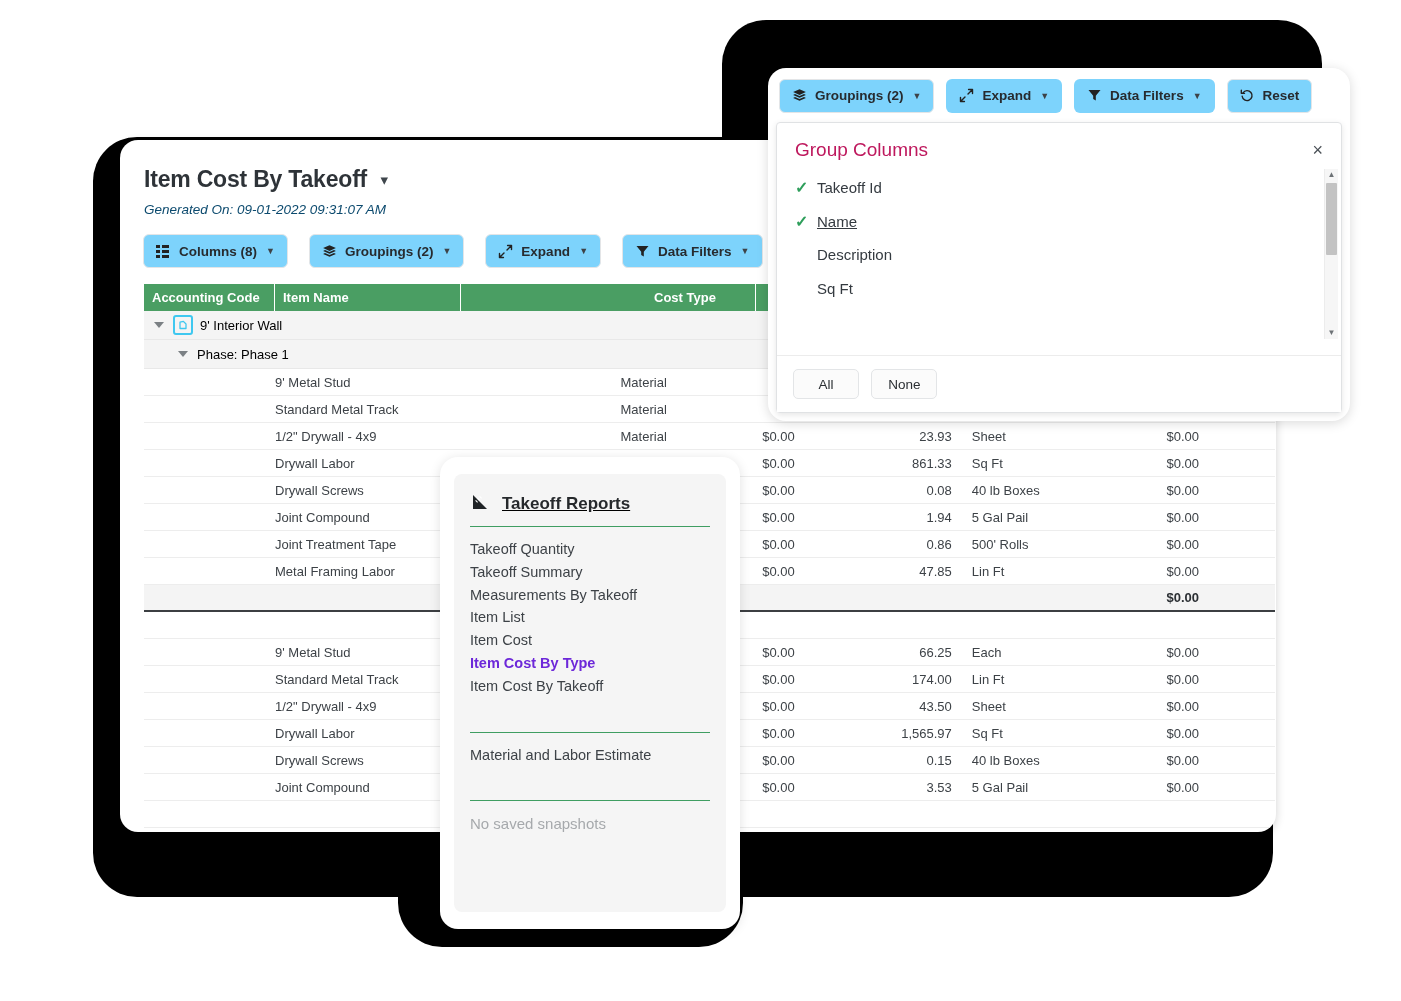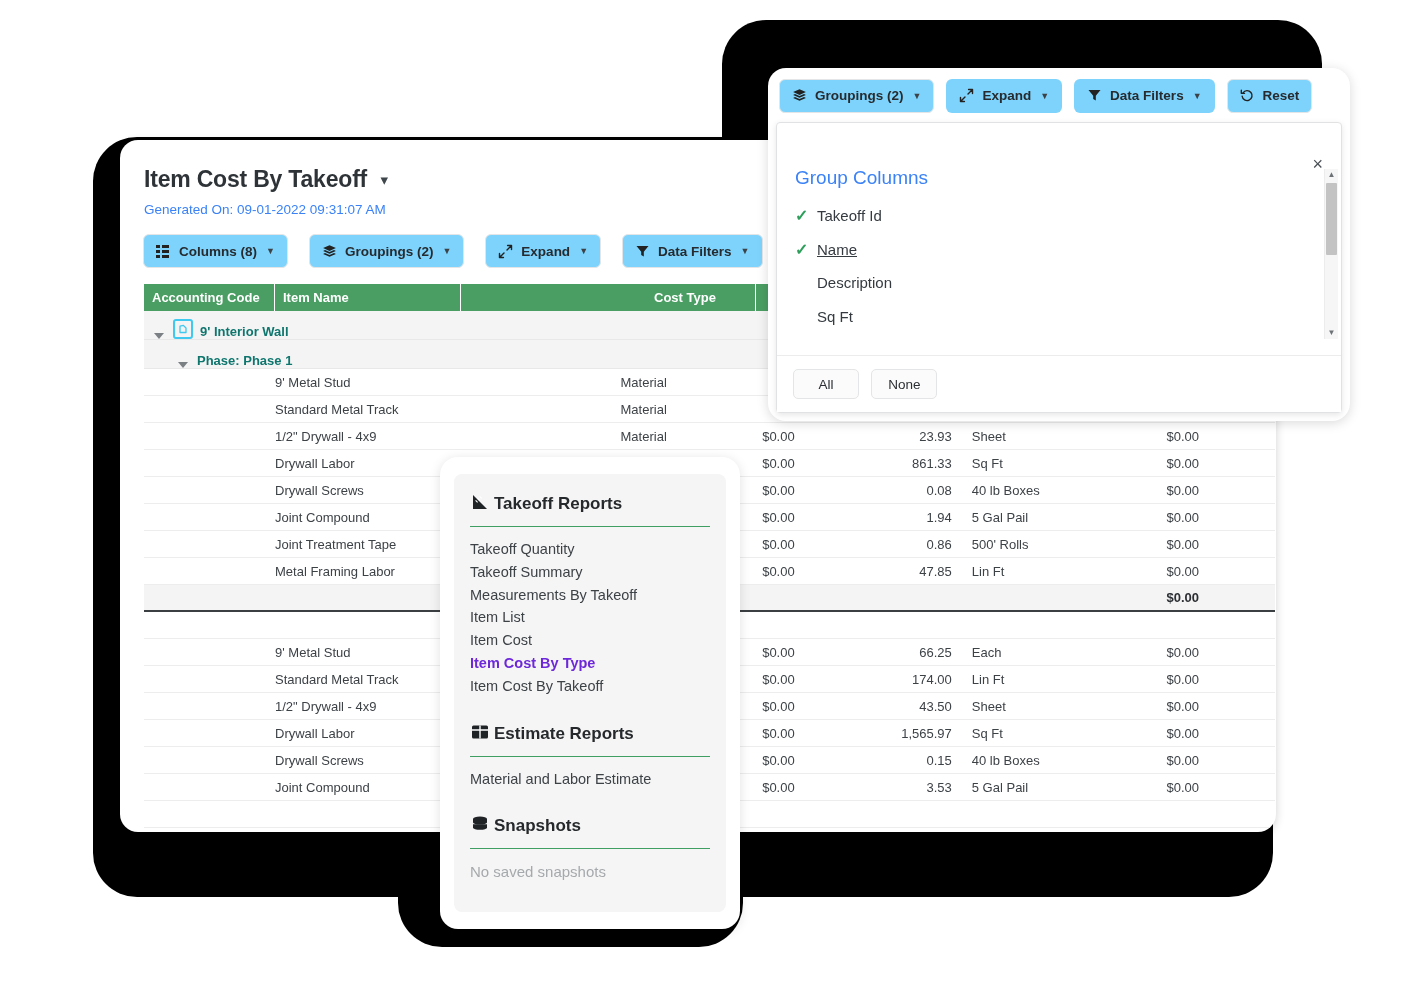--- a/index.html
+++ b/index.html
@@ -42,21 +42,21 @@
   .report-title {
     font-size: 23px; font-weight: bold; color: #2e3338;
     letter-spacing: -.2px; display: inline-block;
   }
   .title-caret {
     display: inline-block; margin-left: 9px;
     font-size: 15px; color: #3f464c; transform: translateY(-2px);
   }
   .generated {
     margin-top: 9px;
-    font-size: 13.5px; color: #3b82f6;
+    font-size: 13.5px; color: #0c4a6e; font-style: italic;
   }
 
   
   .toolbar {
     display: flex; align-items: center;
     gap: 21px; margin: 17px 0 0 23px;
   }
   .tbtn {
     display: inline-flex; align-items: center; gap: 8px;
     height: 32px; padding: 0 12px;
@@ -112,22 +112,22 @@
   .cell-name   { width: 317px; padding-left: 131px; box-sizing: border-box; }
   .cell-desc   { width: 185px; }
   .cell-cost   { width: 110px; }
   .cell-money  { width: 113px; text-align: right; padding-right: 36px; box-sizing: border-box;}
   .cell-qty    { width: 140px; text-align: right; padding-right: 10px; box-sizing: border-box;}
   .cell-unit   { width: 180px; padding-left: 10px; box-sizing: border-box;}
   .cell-total  { width: 150px; text-align: right; padding-right: 76px; box-sizing: border-box;}
   .bold { font-weight: bold; color: #2b2f33; }
 
   .grouprow {
-    display:flex; align-items:flex-end; height: 29px;
-    font-size: 13px; font-weight: bold; color: #0f766e;
+    display:flex; align-items:center; height: 29px;
+    font-size: 13px; font-weight: normal; color: #000000;
     background: #f4f4f4; border-bottom: 1px solid #e8e8e8;
     margin-left: 24px; width: 1131px; box-sizing:border-box;
   }
   .grouprow.lvl1 { padding-left: 10px; }
   .grouprow.lvl2 { padding-left: 34px; }
   .tri {
     width:0;height:0;border-left:5px solid transparent;border-right:5px solid transparent;
     border-top:6px solid #7b8084; margin-right:9px; flex:none;
   }
   .wall-ico {
@@ -145,21 +145,21 @@
     display:flex; align-items:center; gap:12px;
     padding: 11px 0 0 11px; height: 44px; box-sizing:border-box;
   }
   .gc-panel {
     position:absolute; left: 8px; top: 54px; width: 566px; height: 291px;
     background:#fff; border:1px solid #e0e2e4; border-radius: 4px;
     box-shadow: 0 2px 6px rgba(0,0,0,.10);
     box-sizing: border-box;
   }
   .gc-title-row { display:flex; align-items:center; justify-content:space-between; padding: 16px 18px 4px 18px; }
-  .gc-title { font-size: 19px; color: #3b82f6; margin-top: 28px; }
+  .gc-title { font-size: 19px; color: #be185d; }
   .gc-close { font-size: 18px; color:#4b5157; line-height:1; cursor:pointer; }
   .gc-list { margin-top: 6px; height: 138px; overflow:hidden; position:relative; padding-left: 18px; }
   .gc-item { display:flex; align-items:center; height: 33.5px; font-size: 15px; color:#343a40; }
   .gc-check { width: 22px; flex:none; color:#2e9e5b; font-weight:bold; font-size:16px; }
   .gc-item.underline .gc-label { text-decoration: underline; }
   .gc-scroll {
     position:absolute; right: 3px; top: 46px; width: 13px; height: 170px;
     background:#f6f6f6; border-left:1px solid #ececec;
   }
   .gc-scroll .arrow { text-align:center; font-size:8px; color:#6d7276; line-height:12px; }
@@ -176,21 +176,21 @@
 
   
   #card-reports {
     left: 440px; top: 457px; width: 300px; height: 472px;
     box-shadow: 0 2px 12px rgba(0,0,0,.12);
   }
   .rp-inner {
     position:absolute; left: 14px; top: 17px; right: 14px; bottom: 17px;
     background:#f5f5f5; border-radius: 8px; padding: 18px 0 0 0;
   }
-  .rp-sec-head { display:flex; align-items:center; gap:4px; padding: 0 16px; }
+  .rp-sec-head { display:flex; align-items:center; gap:12px; padding: 0 16px; text-decoration: underline; }
   .rp-sec-title { font-size: 17px; font-weight: bold; color:#26292c; }
   .rp-rule { height:1px; background:#3f9e62; margin: 10px 16px 0 16px; }
   .rp-links { padding: 11px 16px 0 16px; }
   .rp-link { font-size: 14.5px; color:#3d4247; line-height: 22.8px; }
   .rp-link.active { font-weight: bold; color:#6d28d9; }
   .rp-gap { height: 24px; }
   .rp-empty { font-size: 15px; color:#a6a9ac; padding: 14px 16px 0 16px; }
 </style>
 </head>
 <body>
@@ -530,36 +530,21 @@
       <div class="rp-links">
         <div class="rp-link">Takeoff Quantity</div>
         <div class="rp-link">Takeoff Summary</div>
         <div class="rp-link">Measurements By Takeoff</div>
         <div class="rp-link">Item List</div>
         <div class="rp-link">Item Cost</div>
         <div class="rp-link active">Item Cost By Type</div>
         <div class="rp-link">Item Cost By Takeoff</div>
       </div>
       <div class="rp-gap"></div>
-      <div class="rp-sec-head">
-        <span><svg width="20" height="20" viewBox="0 0 20 20">
-            <rect x="2" y="3.5" width="16" height="13" rx="1.5" fill="#1f2326"></rect>
-            <path d="M2 8h16M10 3.5v13" stroke="#fff" stroke-width="1.4"></path>
-          </svg></span>
-        <span class="rp-sec-title">Estimate Reports</span>
-      </div>
       <div class="rp-rule"></div>
       <div class="rp-links">
         <div class="rp-link">Material and Labor Estimate</div>
       </div>
       <div class="rp-gap"></div>
-      <div class="rp-sec-head">
-        <span><svg width="20" height="20" viewBox="0 0 20 20">
-            <ellipse cx="10" cy="5" rx="7" ry="2.4" fill="#1f2326"></ellipse>
-            <path d="M3 5v3.2c0 1.3 3.1 2.4 7 2.4s7-1.1 7-2.4V5" fill="#1f2326"></path>
-            <path d="M3 10.2v3.2c0 1.3 3.1 2.4 7 2.4s7-1.1 7-2.4v-3.2" fill="#1f2326"></path>
-          </svg></span>
-        <span class="rp-sec-title">Snapshots</span>
-      </div>
       <div class="rp-rule"></div>
       <div class="rp-empty">No saved snapshots</div>
     </div>
 </div>
 
 </body></html>

